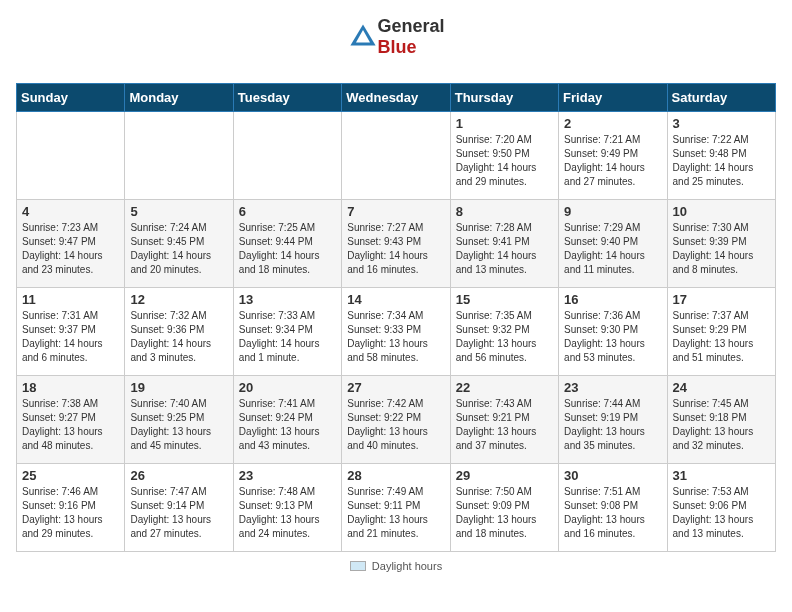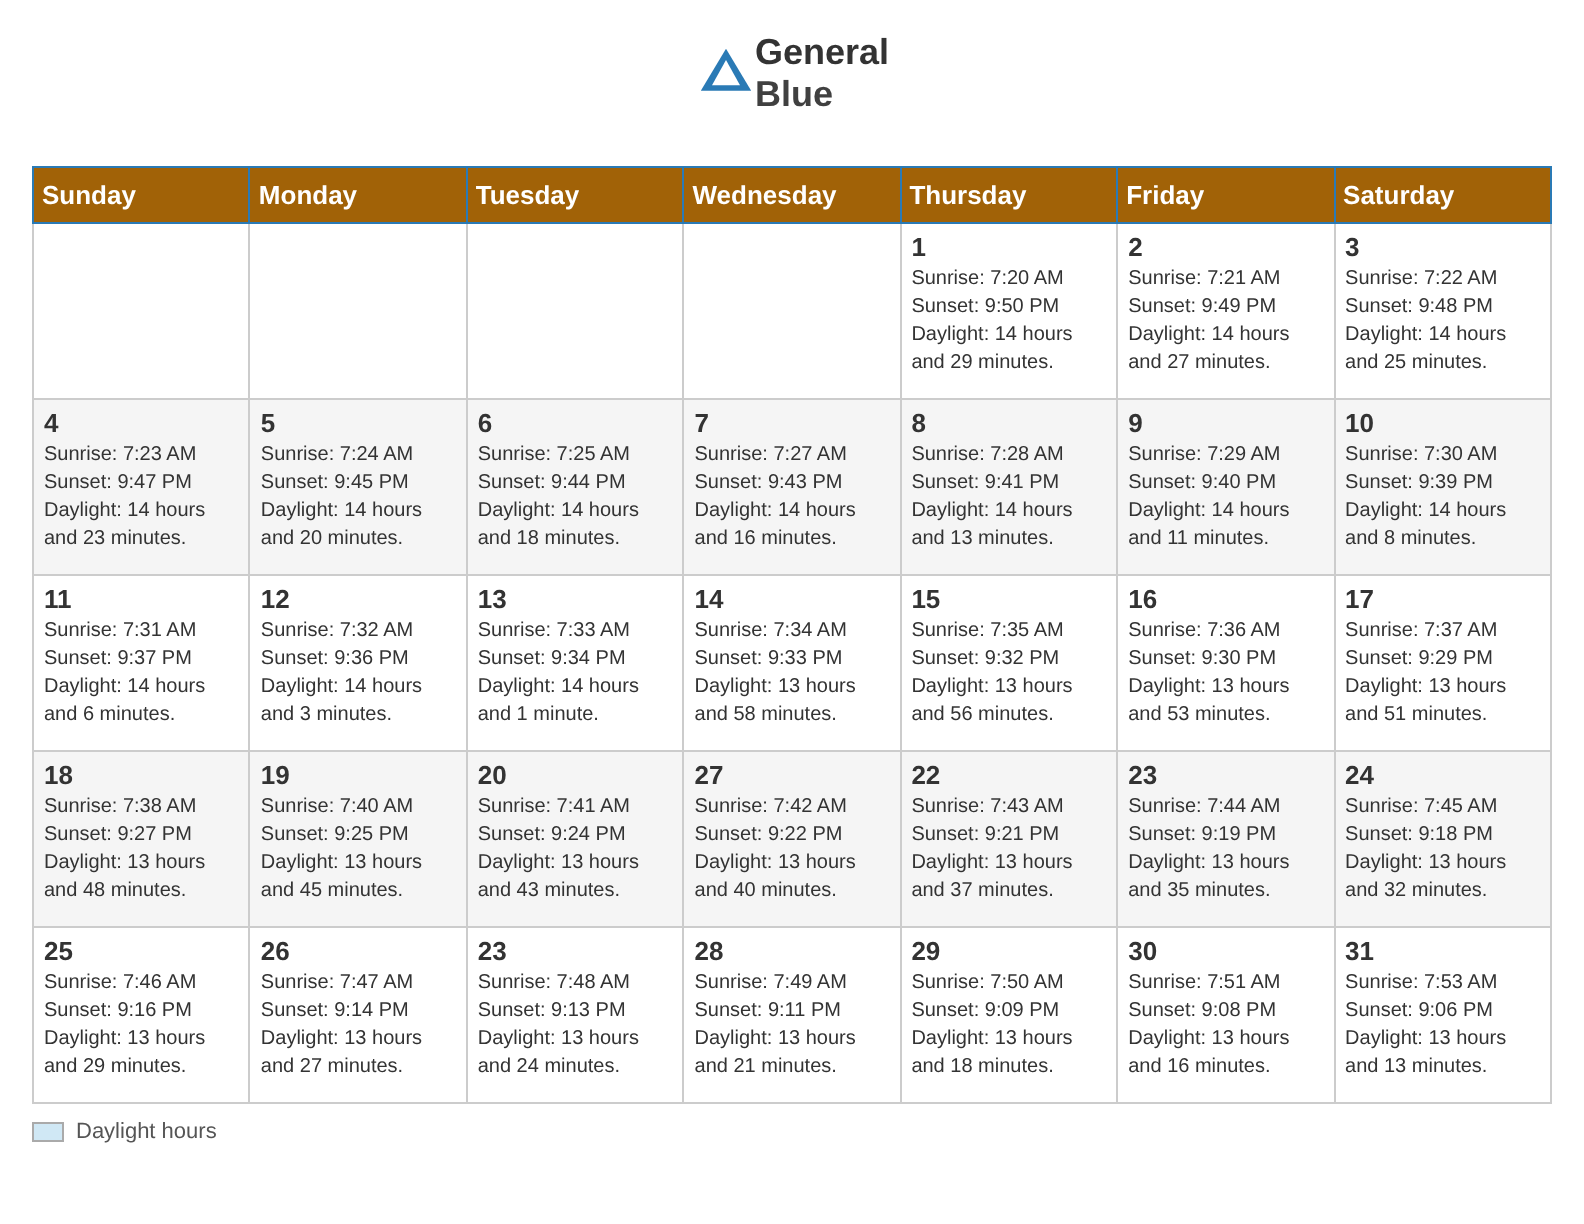--- a/index.html
+++ b/index.html
@@ -36,21 +36,21 @@
     .subtitle {
       font-size: 14px;
       color: #555;
     }
     table {
       width: 100%;
       border-collapse: collapse;
       table-layout: fixed;
     }
     thead tr th {
-      background-color: #a16207;
+      background-color: #0c4a6e;
       color: #fff;
       font-size: 13px;
       font-weight: bold;
       padding: 6px 4px;
       text-align: left;
       border: 1px solid #2a7ab5;
     }
     tbody tr td {
       border: 1px solid #ccc;
       vertical-align: top;
@@ -77,41 +77,42 @@
     .empty-cell {
       background: #fff !important;
     }
     .footer {
       margin-top: 8px;
       font-size: 11px;
       color: #555;
       display: flex;
       align-items: center;
       gap: 6px;
+      justify-content: center;
     }
     .footer-box {
       width: 16px;
       height: 10px;
       background: #d0e8f5;
       border: 1px solid #aaa;
       display: inline-block;
     }
   </style>
 </head>
 <body>
 
 <div class="header-row">
   <div class="logo">
     <svg class="logo-icon" viewBox="0 0 40 40" xmlns="http://www.w3.org/2000/svg">
       <polygon points="20,2 38,32 2,32" fill="#2a7ab5"></polygon>
       <polygon points="20,10 30,28 10,28" fill="#fff"></polygon>
     </svg>
     <div>
       <span style="font-size:18px;font-weight:bold;color:#333;">General</span><br>
-      <span style="font-size:18px;font-weight:bold;color:#404040;">Blue</span>
+      <span style="font-size:18px;font-weight:bold;color:#b91c1c;">Blue</span>
     </div>
   </div>
   <div class="title-section">
   </div>
 </div>
 
 <table>
   <thead>
     <tr id="header-row">
         <th>Sunday</th>

